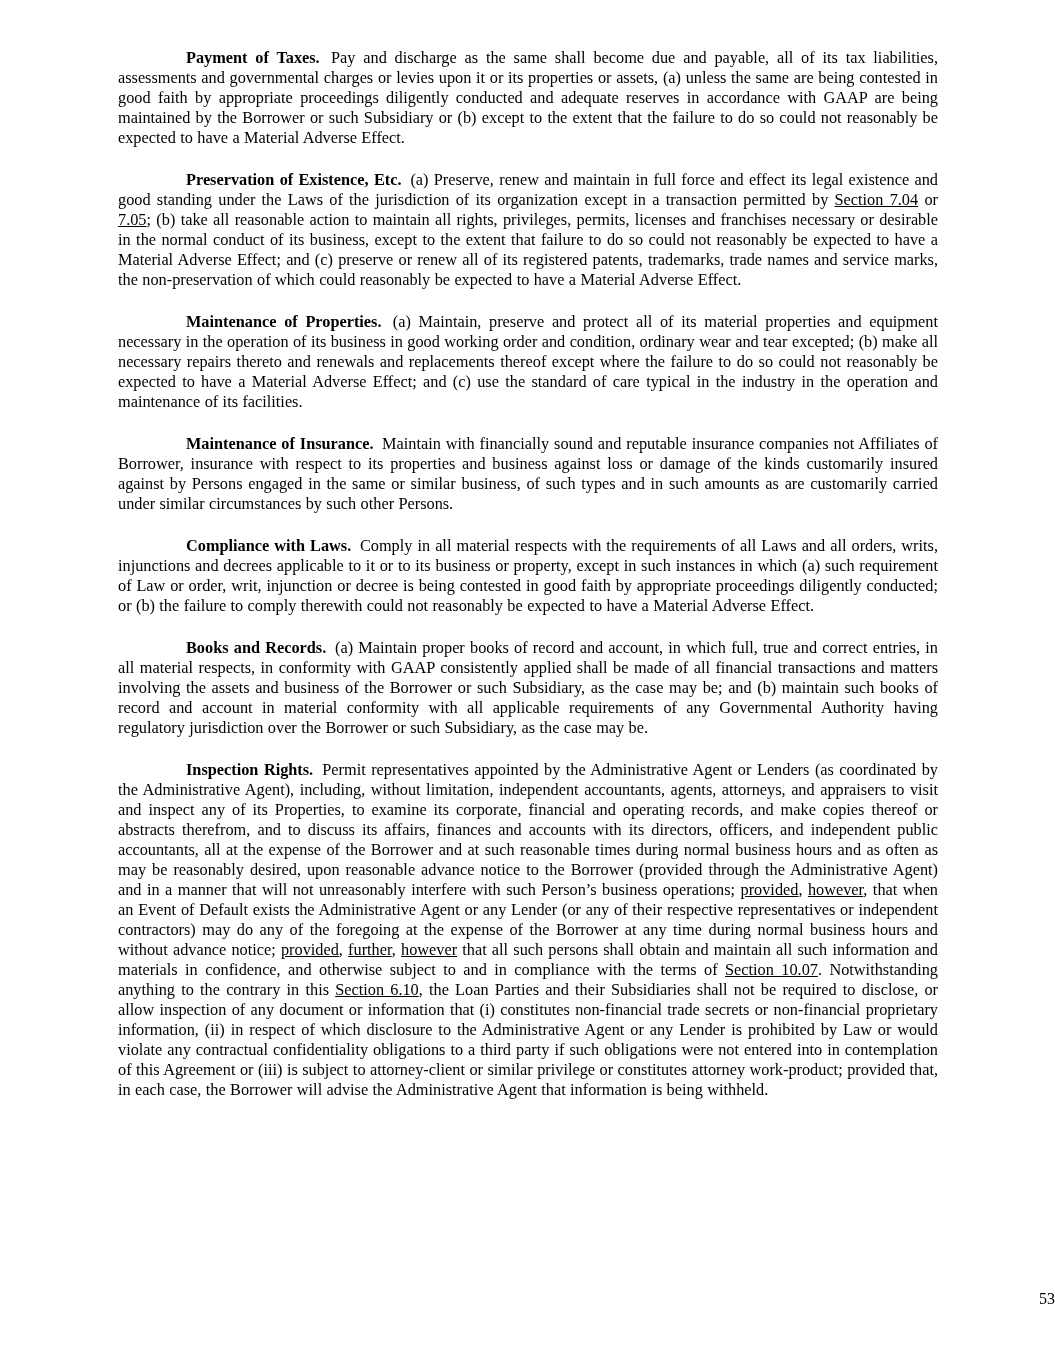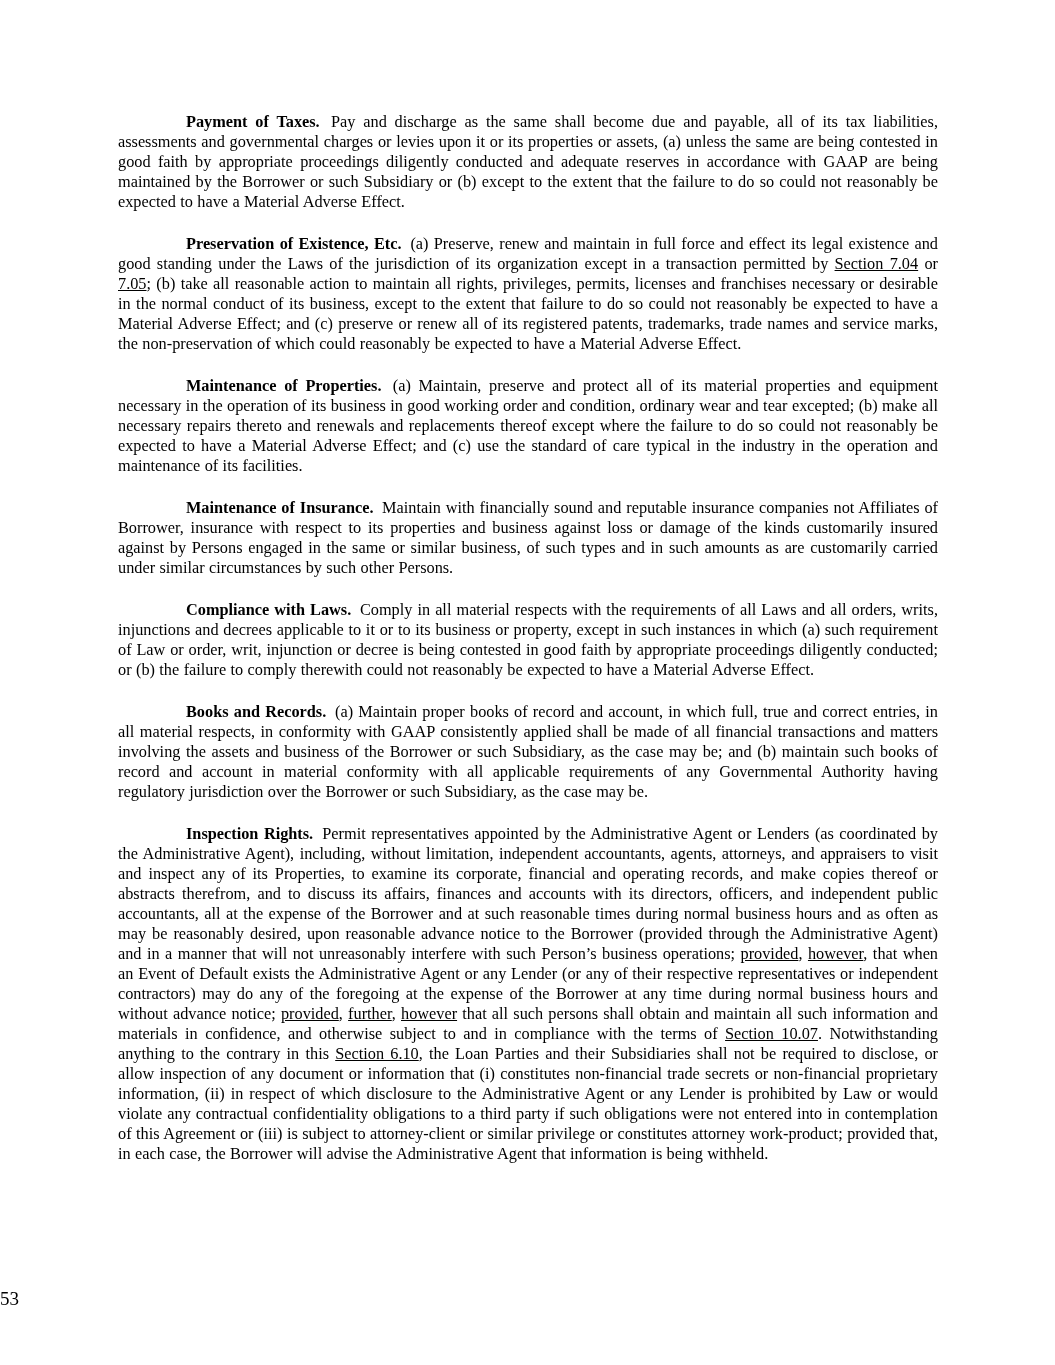--- a/index.html
+++ b/index.html
@@ -14,21 +14,21 @@
     font-family: "Liberation Serif", serif;
     color: #000000;
     overflow: hidden;
   }
   .page {
     position: absolute;
     inset: 0;
     background: #ffffff;
   }
   .page-content {
-    padding: 112px 117px 0 118px;
+    padding: 48px 117px 0 118px;
   }
   p.para {
     margin: 0 0 22px 0;
     text-align: justify;
     text-indent: 68px;
     font-size: 16.3px;
     line-height: 20px;
     word-spacing: 0.02em;
   }
   p.para:last-child {
@@ -39,22 +39,22 @@
     margin-right: 0.22em;
   }
   .u {
     text-decoration: underline;
   }
   .page-number {
     position: absolute;
     bottom: 58px;
     left: 0;
     width: 100%;
-    text-align: left;
-    font-size: 19px;
+    text-align: right;
+    font-size: 16px;
     line-height: 16px;
   }
 </style>
 </head>
 <body>
 
 <div class="page">
   <main class="page-content">
 
   <p class="para"><span class="b">Payment of Taxes.</span><span> Pay and discharge as the same shall become due and payable, all of its tax liabilities, assessments and governmental charges or levies upon it or its properties or assets, (a) unless the same are being contested in good faith by appropriate proceedings diligently conducted and adequate reserves in accordance with GAAP are being maintained by the Borrower or such Subsidiary or (b) except to the extent that the failure to do so could not reasonably be expected to have a Material Adverse Effect.</span></p>

